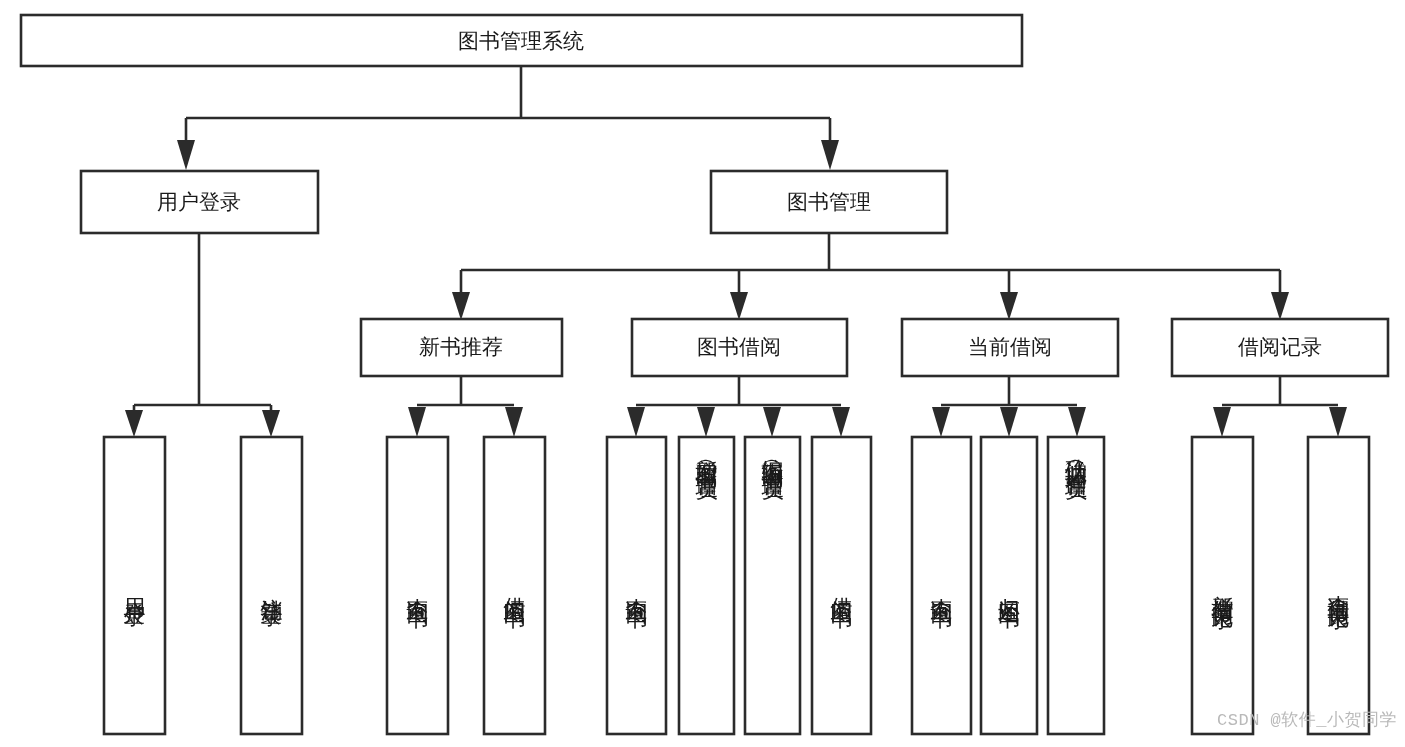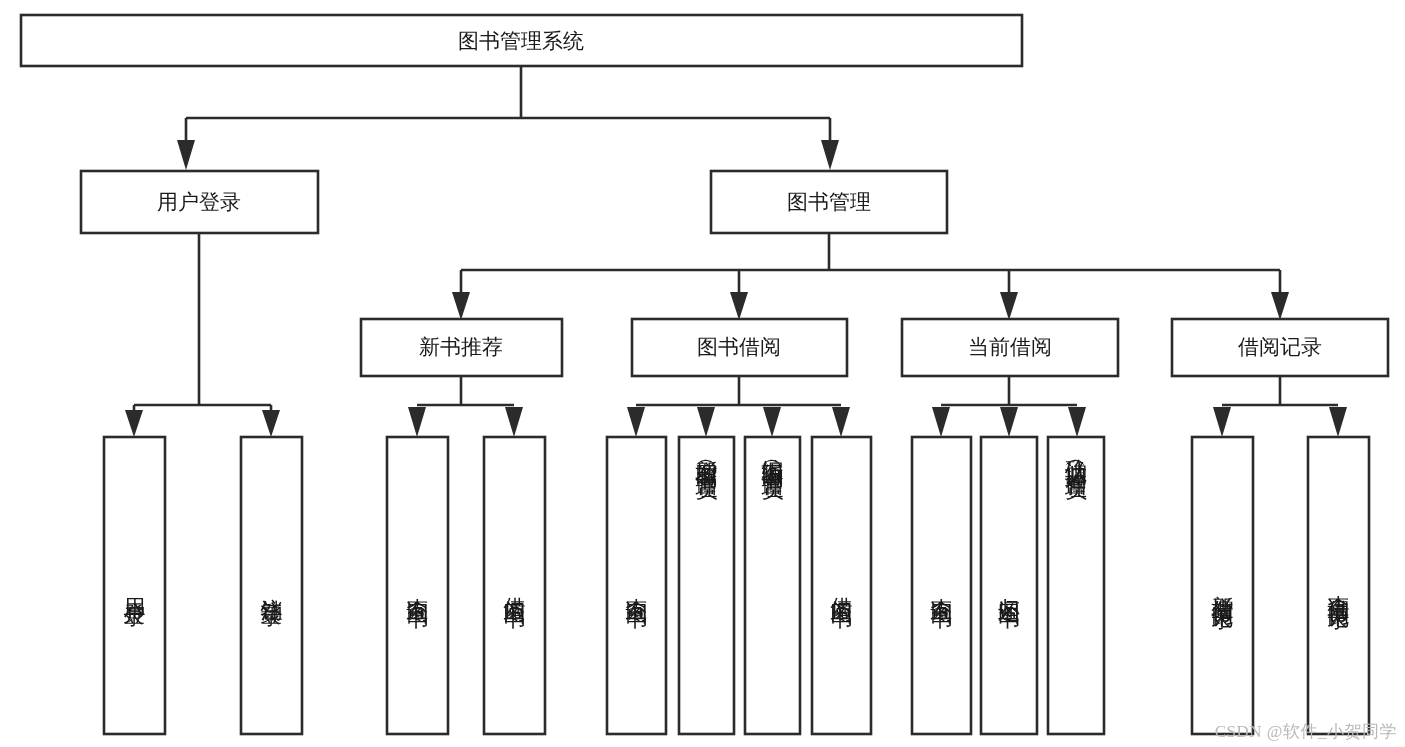--- a/index.html
+++ b/index.html
@@ -59,22 +59,22 @@
     line-height: 1.08;
     letter-spacing: 3px;
     color: #1a1a1a;
     white-space: nowrap;
     text-align: center;
     pointer-events: none;
   }
   .watermark {
     position: absolute;
     right: 8px;
-    bottom: 4px;
-    font-family: Liberation Serif, serif;
+    bottom: 16px;
+    font-family: Liberation Mono, monospace;
     font-size: 17px;
     color: #b9b9b9;
     letter-spacing: 0.5px;
     white-space: nowrap;
   }
 </style>
 </head>
 <body>
 
 <div id="diagram-root">

